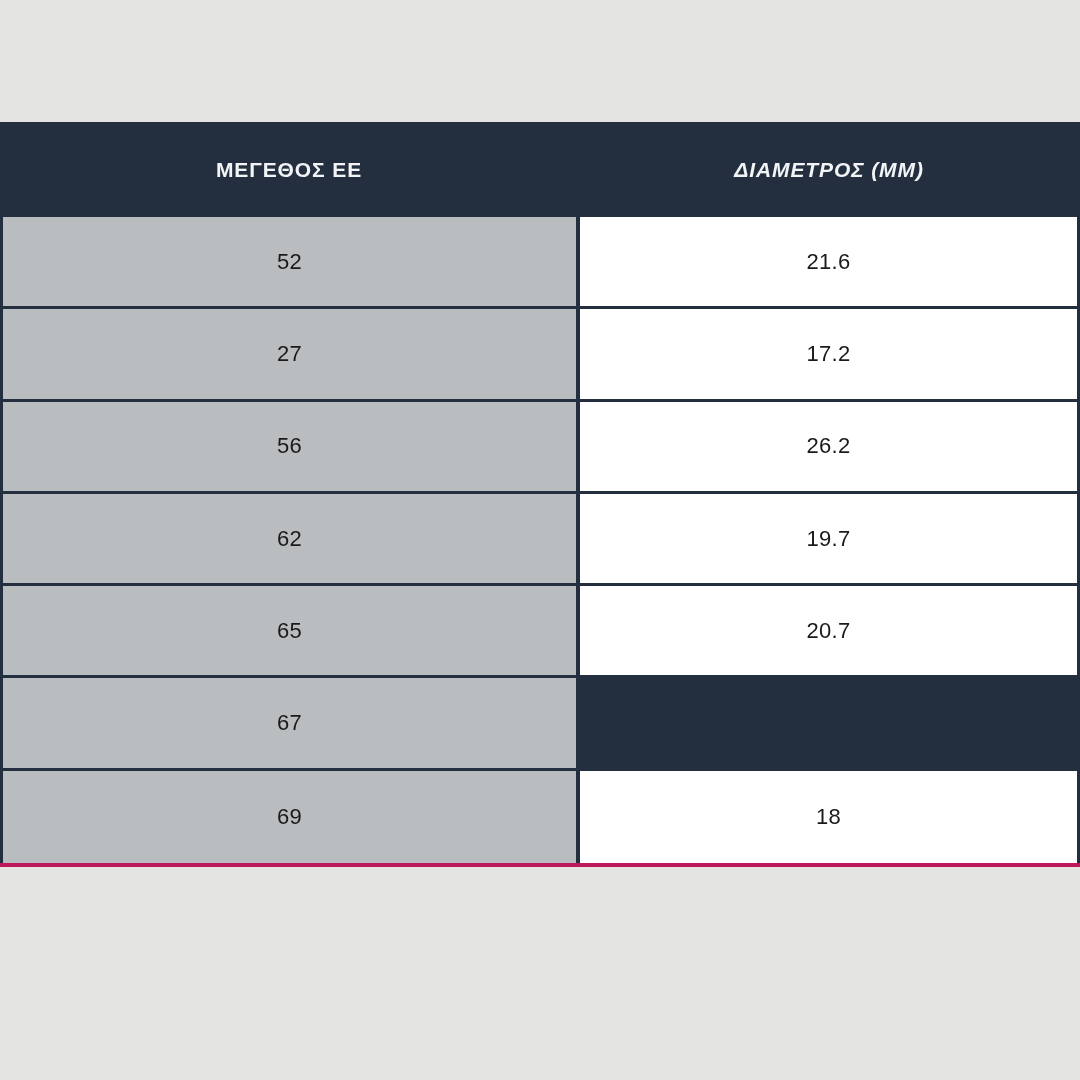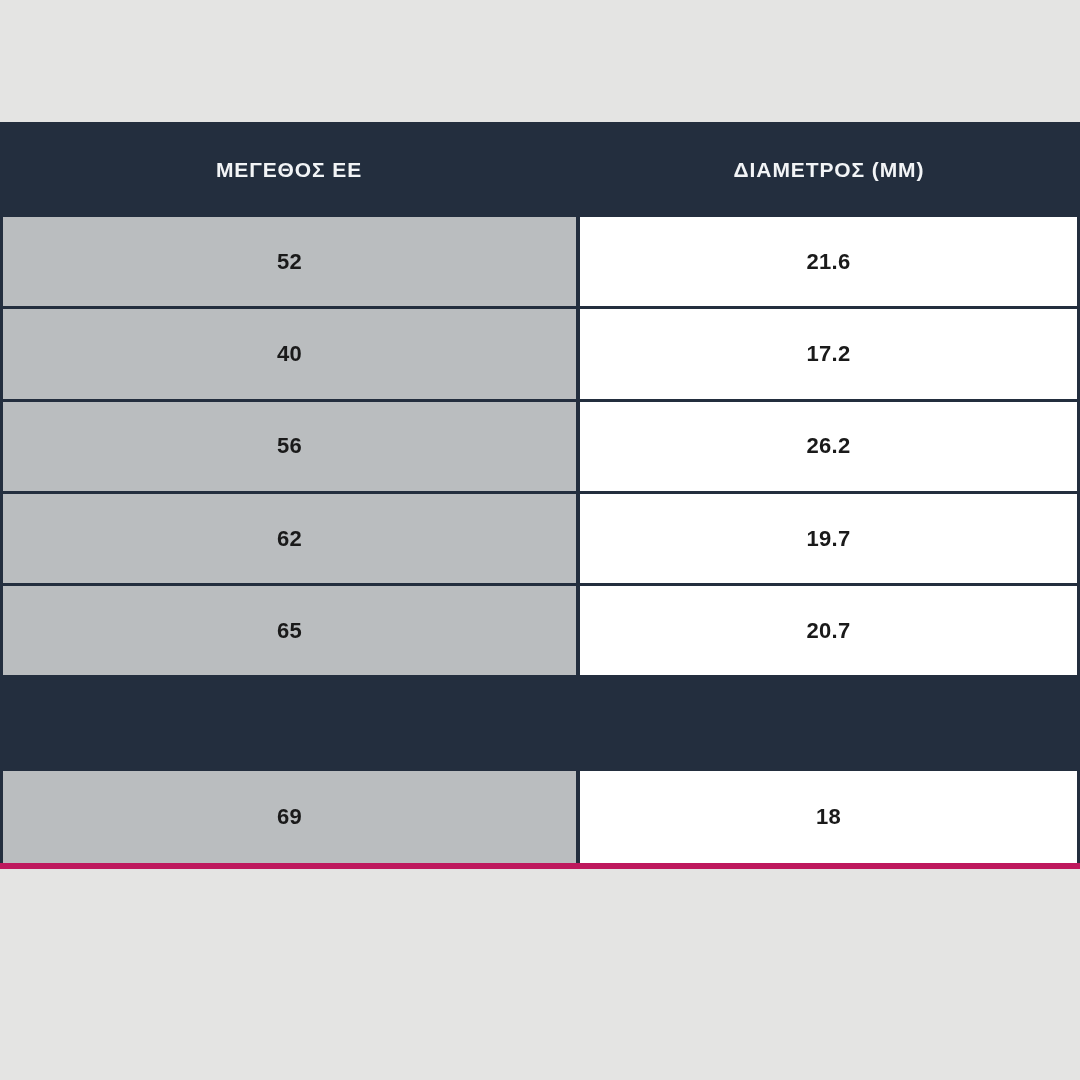--- a/index.html
+++ b/index.html
@@ -21,21 +21,21 @@
     background: #e4e4e3;
   }
 
   
   #size-chart {
     position: absolute;
     left: 0;
     top: 122px;
     width: 1080px;
     background: #232e3e;
-    border-bottom: 6px solid #be185d;
+    border-bottom: 4px solid #be185d;
     box-sizing: border-box;
   }
 
   
   .chart-header {
     display: flex;
     width: 100%;
     height: 95px;
     background: #232e3e;
     box-sizing: border-box;
@@ -46,40 +46,40 @@
     justify-content: center;
     color: #f2f4f6;
     font-size: 21px;
     font-weight: bold;
     letter-spacing: 0.9px;
     text-transform: uppercase;
     box-sizing: border-box;
     user-select: none;
   }
   .hcell.col-left  { width: 578px; }
-  .hcell.col-right { width: 502px; }
+  .hcell.col-right { width: 502px; font-style: italic; }
 
   
   .chart-body {
     width: 100%;
     background: #232e3e;
   }
   .chart-row {
     display: flex;
     width: 100%;
     height: 92.3px;
     box-sizing: border-box;
     background: #232e3e;
   }
   .chart-row .cell {
     display: flex;
     align-items: center;
     justify-content: center;
     font-size: 22px;
-    font-weight: bold;
+    font-weight: normal;
     color: #1a1a1a;
     box-sizing: border-box;
     letter-spacing: 0.3px;
   }
   .cell.col-left {
     width: 578px;
     background: #babdbf;
     border-left: 3px solid #232e3e;
     border-right: 2px solid #232e3e;
     border-bottom: 3px solid #232e3e;
@@ -109,41 +109,42 @@
     </div>
 
     <div class="chart-body">
 
       <div class="chart-row">
         <div class="cell col-left">52</div>
         <div class="cell col-right">21.6</div>
       </div>
 
       <div class="chart-row">
-        <div class="cell col-left">40</div>
+        <div class="cell col-left">27</div>
         <div class="cell col-right">17.2</div>
       </div>
 
       <div class="chart-row">
         <div class="cell col-left">56</div>
         <div class="cell col-right">26.2</div>
       </div>
 
 
       <div class="chart-row">
         <div class="cell col-left">62</div>
         <div class="cell col-right">19.7</div>
       </div>
 
       <div class="chart-row">
         <div class="cell col-left">65</div>
         <div class="cell col-right">20.7</div>
       </div>
 
       <div class="chart-row">
+        <div class="cell col-left">67</div>
       </div>
 
       <div class="chart-row">
         <div class="cell col-left">69</div>
         <div class="cell col-right">18</div>
       </div>
 
     </div>
   </div>
 

